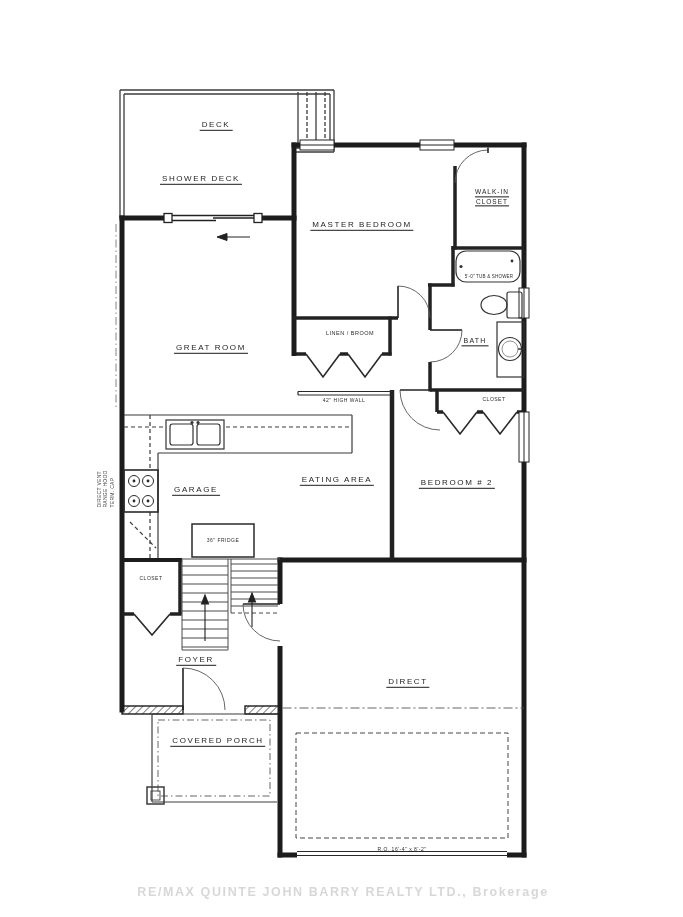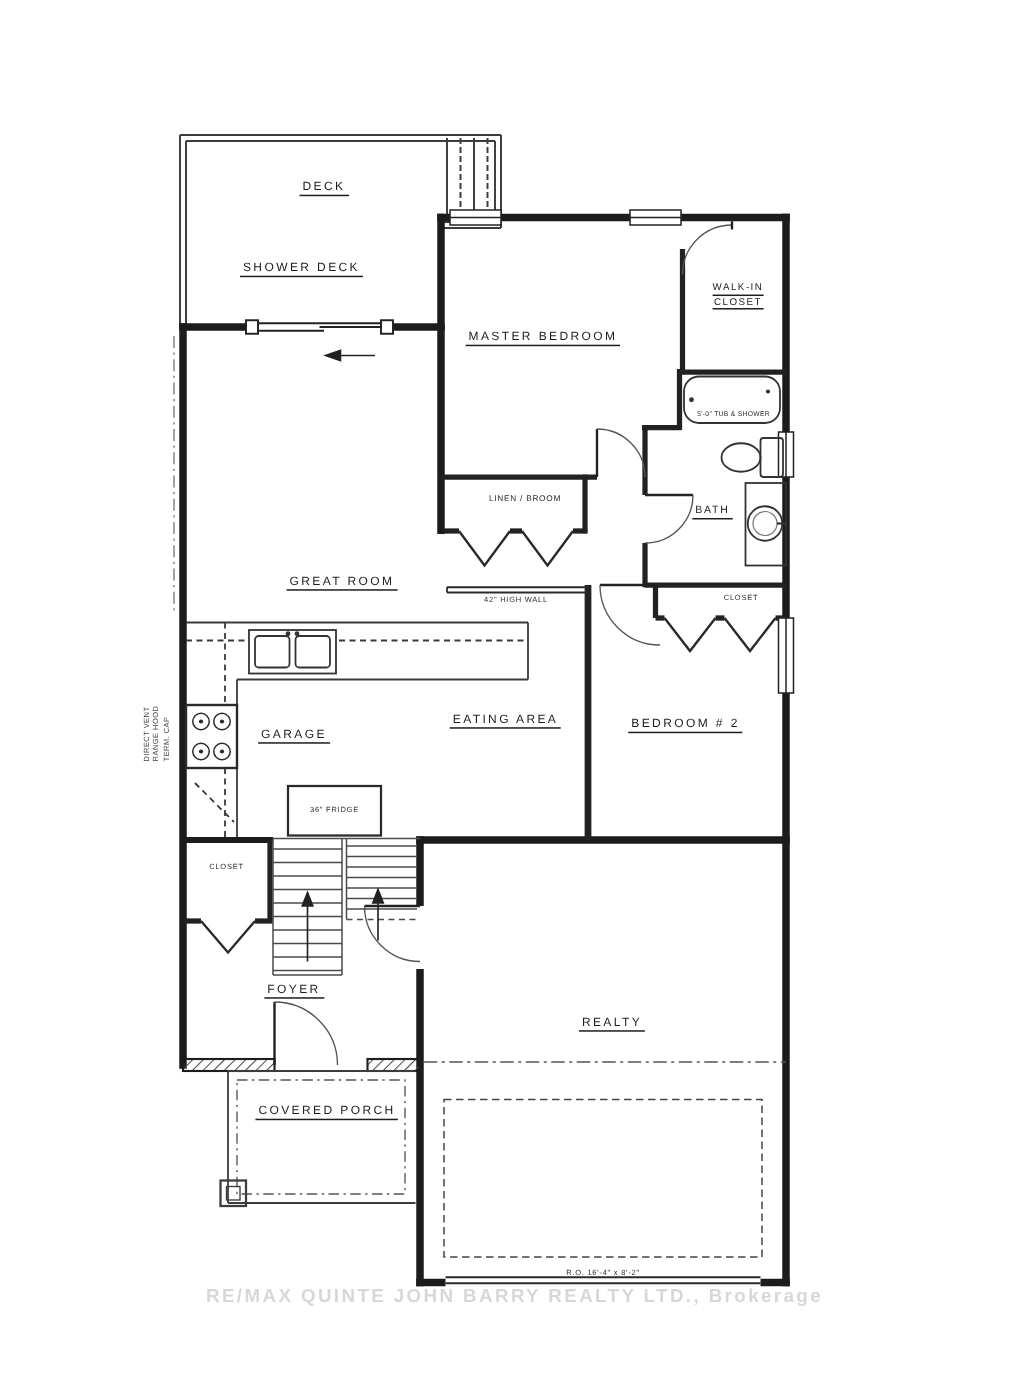--- a/index.html
+++ b/index.html
@@ -296,37 +296,37 @@
     </g>
   </svg>
 
   <div class="rl" style="left:216px;top:126px;">DECK</div>
   <div class="rl" style="left:201px;top:180px;">SHOWER DECK</div>
   <div class="rl" style="left:362px;top:226px;">MASTER BEDROOM</div>
   <div class="tl wic" style="left:492px;top:198px;">
     <span>WALK-IN</span>
     <span>CLOSET</span>
   </div>
-  <div class="rl" style="left:228px;top:349px;margin-top:40px;">GREAT ROOM</div>
+  <div class="rl" style="left:211px;top:349px;">GREAT ROOM</div>
   <div class="tl" style="left:350px;top:333px;">LINEN / BROOM</div>
   <div class="rl md" style="left:475px;top:342px;">BATH</div>
   <div class="rl" style="left:196px;top:491px;">GARAGE</div>
   <div class="rl" style="left:337px;top:481px;">EATING AREA</div>
   <div class="rl" style="left:457px;top:484px;">BEDROOM # 2</div>
   <div class="tl xs" style="left:494px;top:400px;">CLOSET</div>
   <div class="tl xs" style="left:151px;top:579px;">CLOSET</div>
   <div class="rl" style="left:196px;top:661px;">FOYER</div>
-  <div class="rl" style="left:408px;top:683px;">REALTY</div>
+  <div class="rl" style="left:408px;top:683px;">DIRECT</div>
   <div class="rl" style="left:218px;top:742px;">COVERED PORCH</div>
 
   <div class="tl xs" style="left:344px;top:401px;">42" HIGH WALL</div>
   <div class="tl xs" style="left:223px;top:541px;">36" FRIDGE</div>
   <div class="tl xxs" style="left:489px;top:277px;">5'-0" TUB &amp; SHOWER</div>
   <div class="tl xs" style="left:402px;top:850px;">R.O. 16'-4" x 8'-2"</div>
   <div class="vert" style="left:105px;top:489px;">
     <span>DIRECT VENT</span>
     <span>RANGE HOOD</span>
     <span>TERM. CAP</span>
   </div>
 
-  <div class="watermark" style="left:343px;top:864px;">RE/MAX QUINTE JOHN BARRY REALTY LTD., Brokerage</div>
+  <div class="watermark" style="left:343px;top:892px;">RE/MAX QUINTE JOHN BARRY REALTY LTD., Brokerage</div>
 
 </div>
 
 </body></html>

